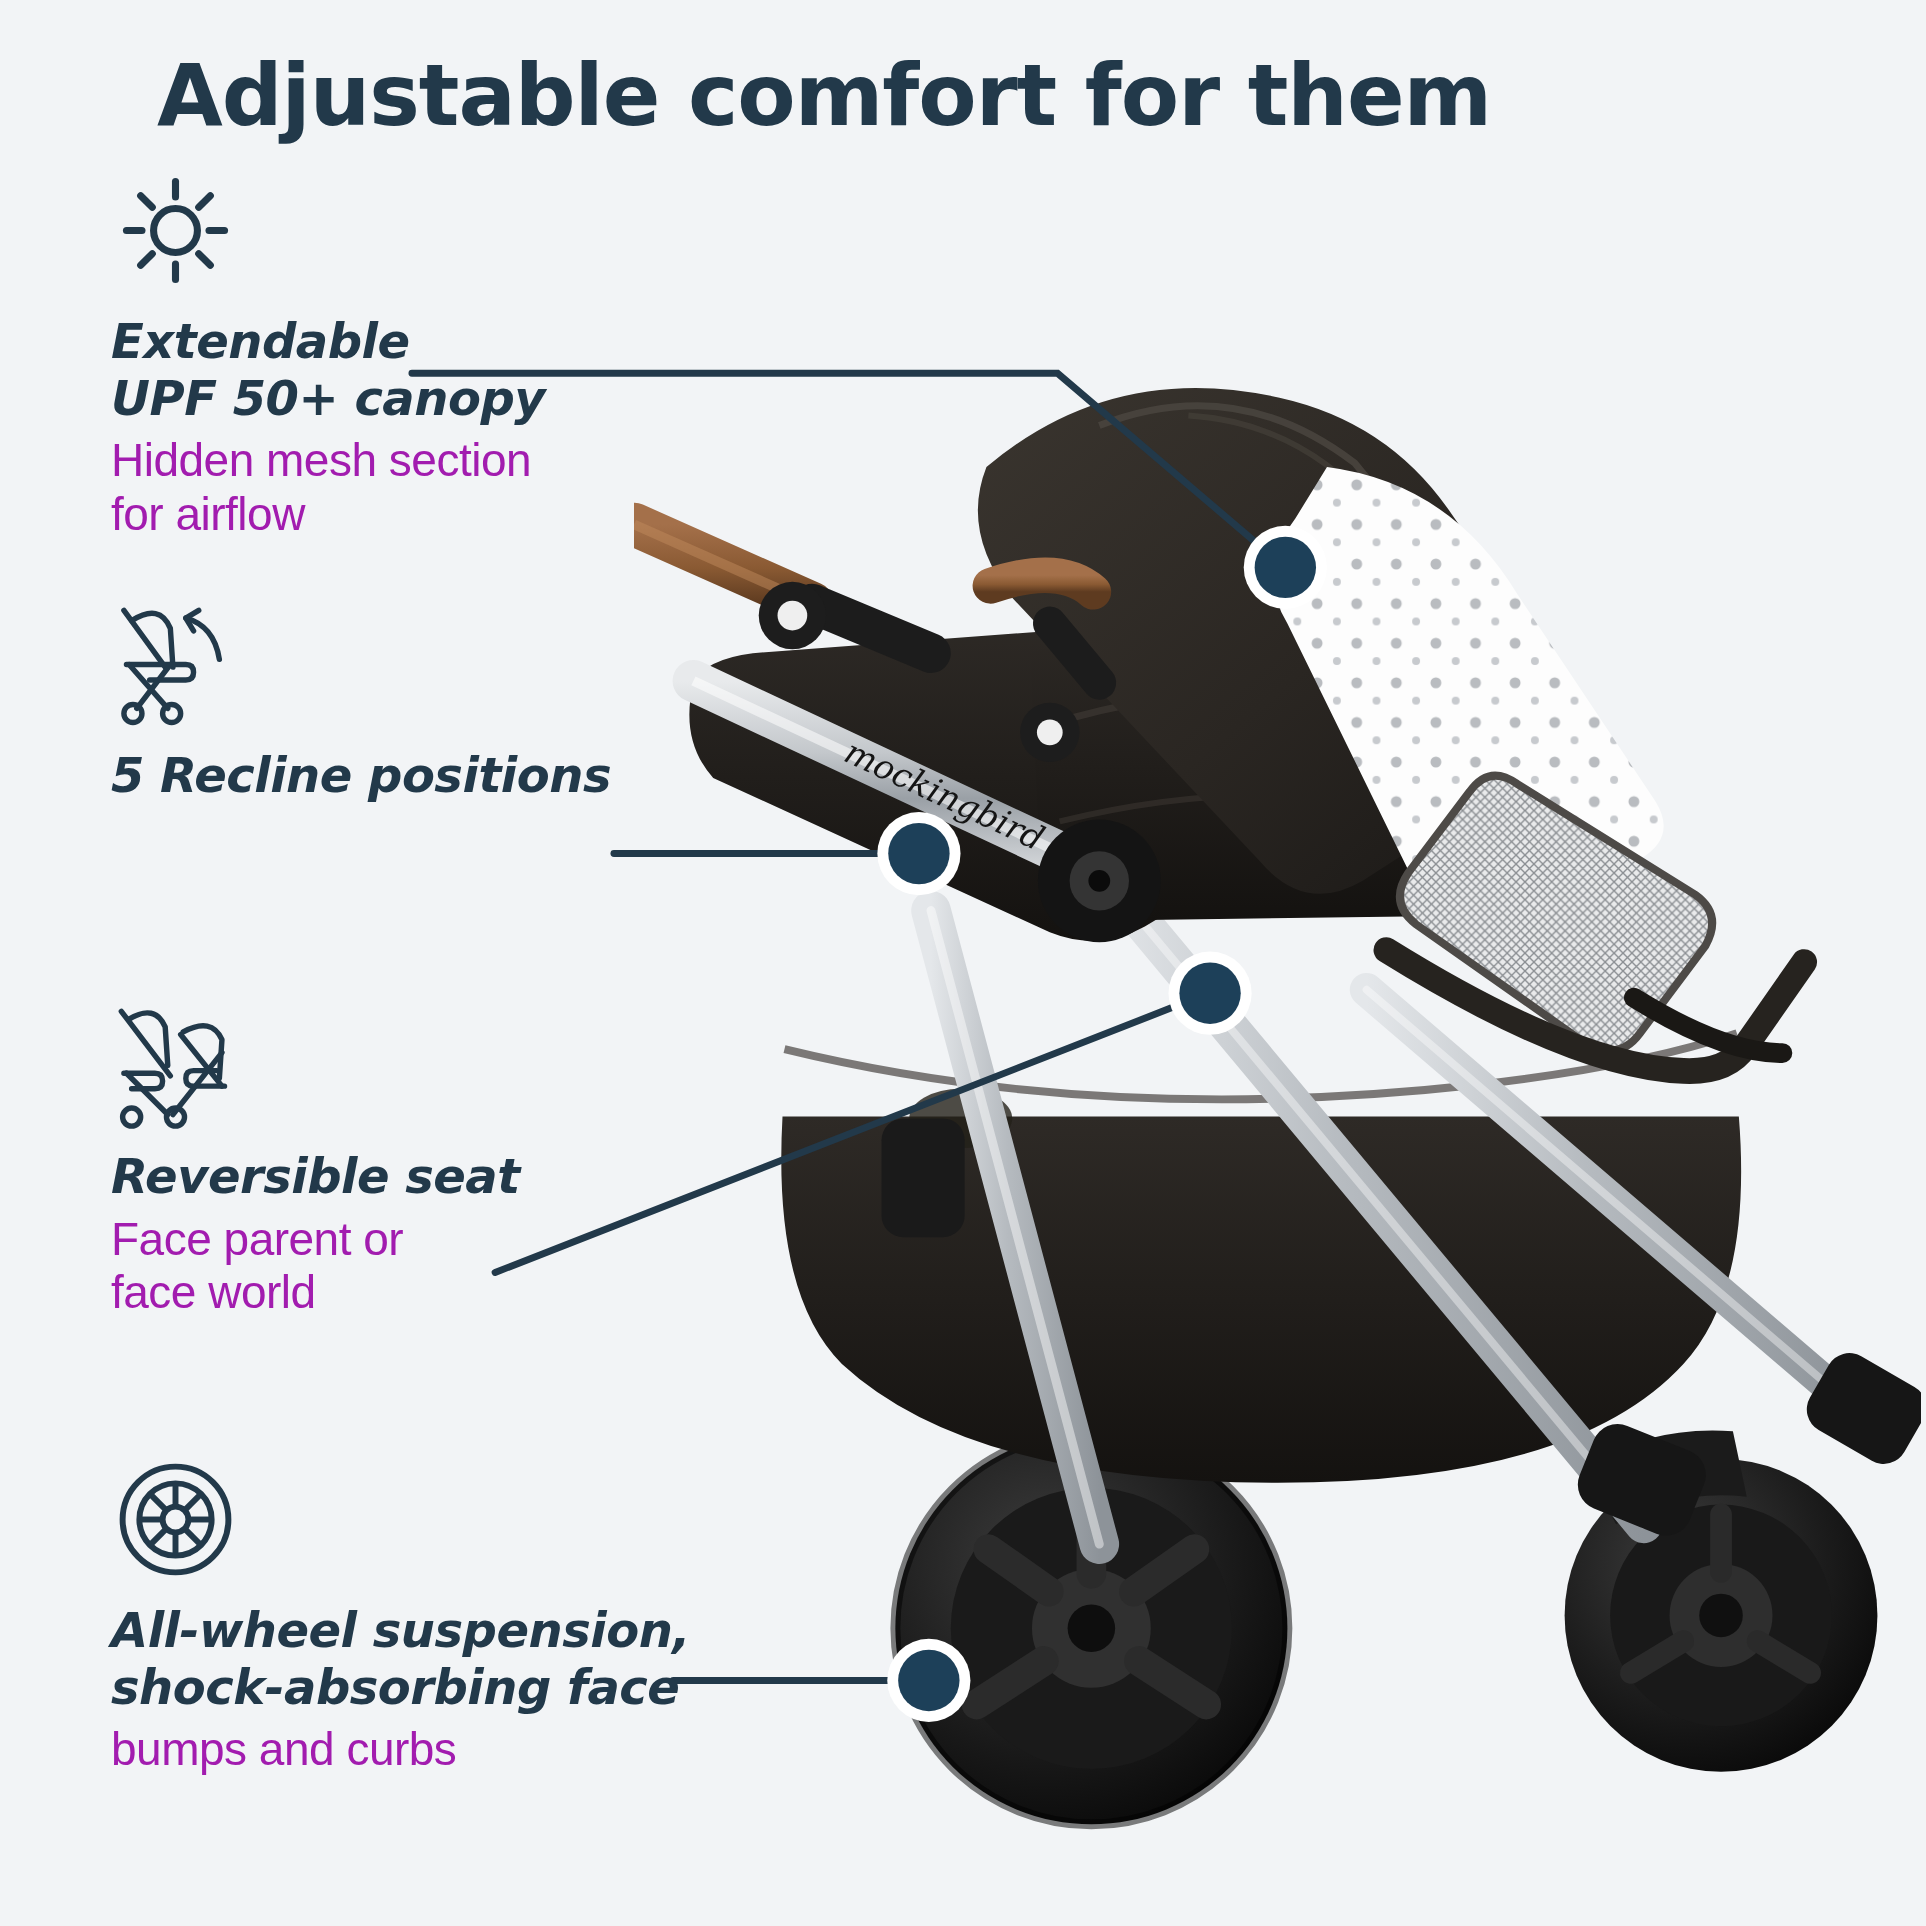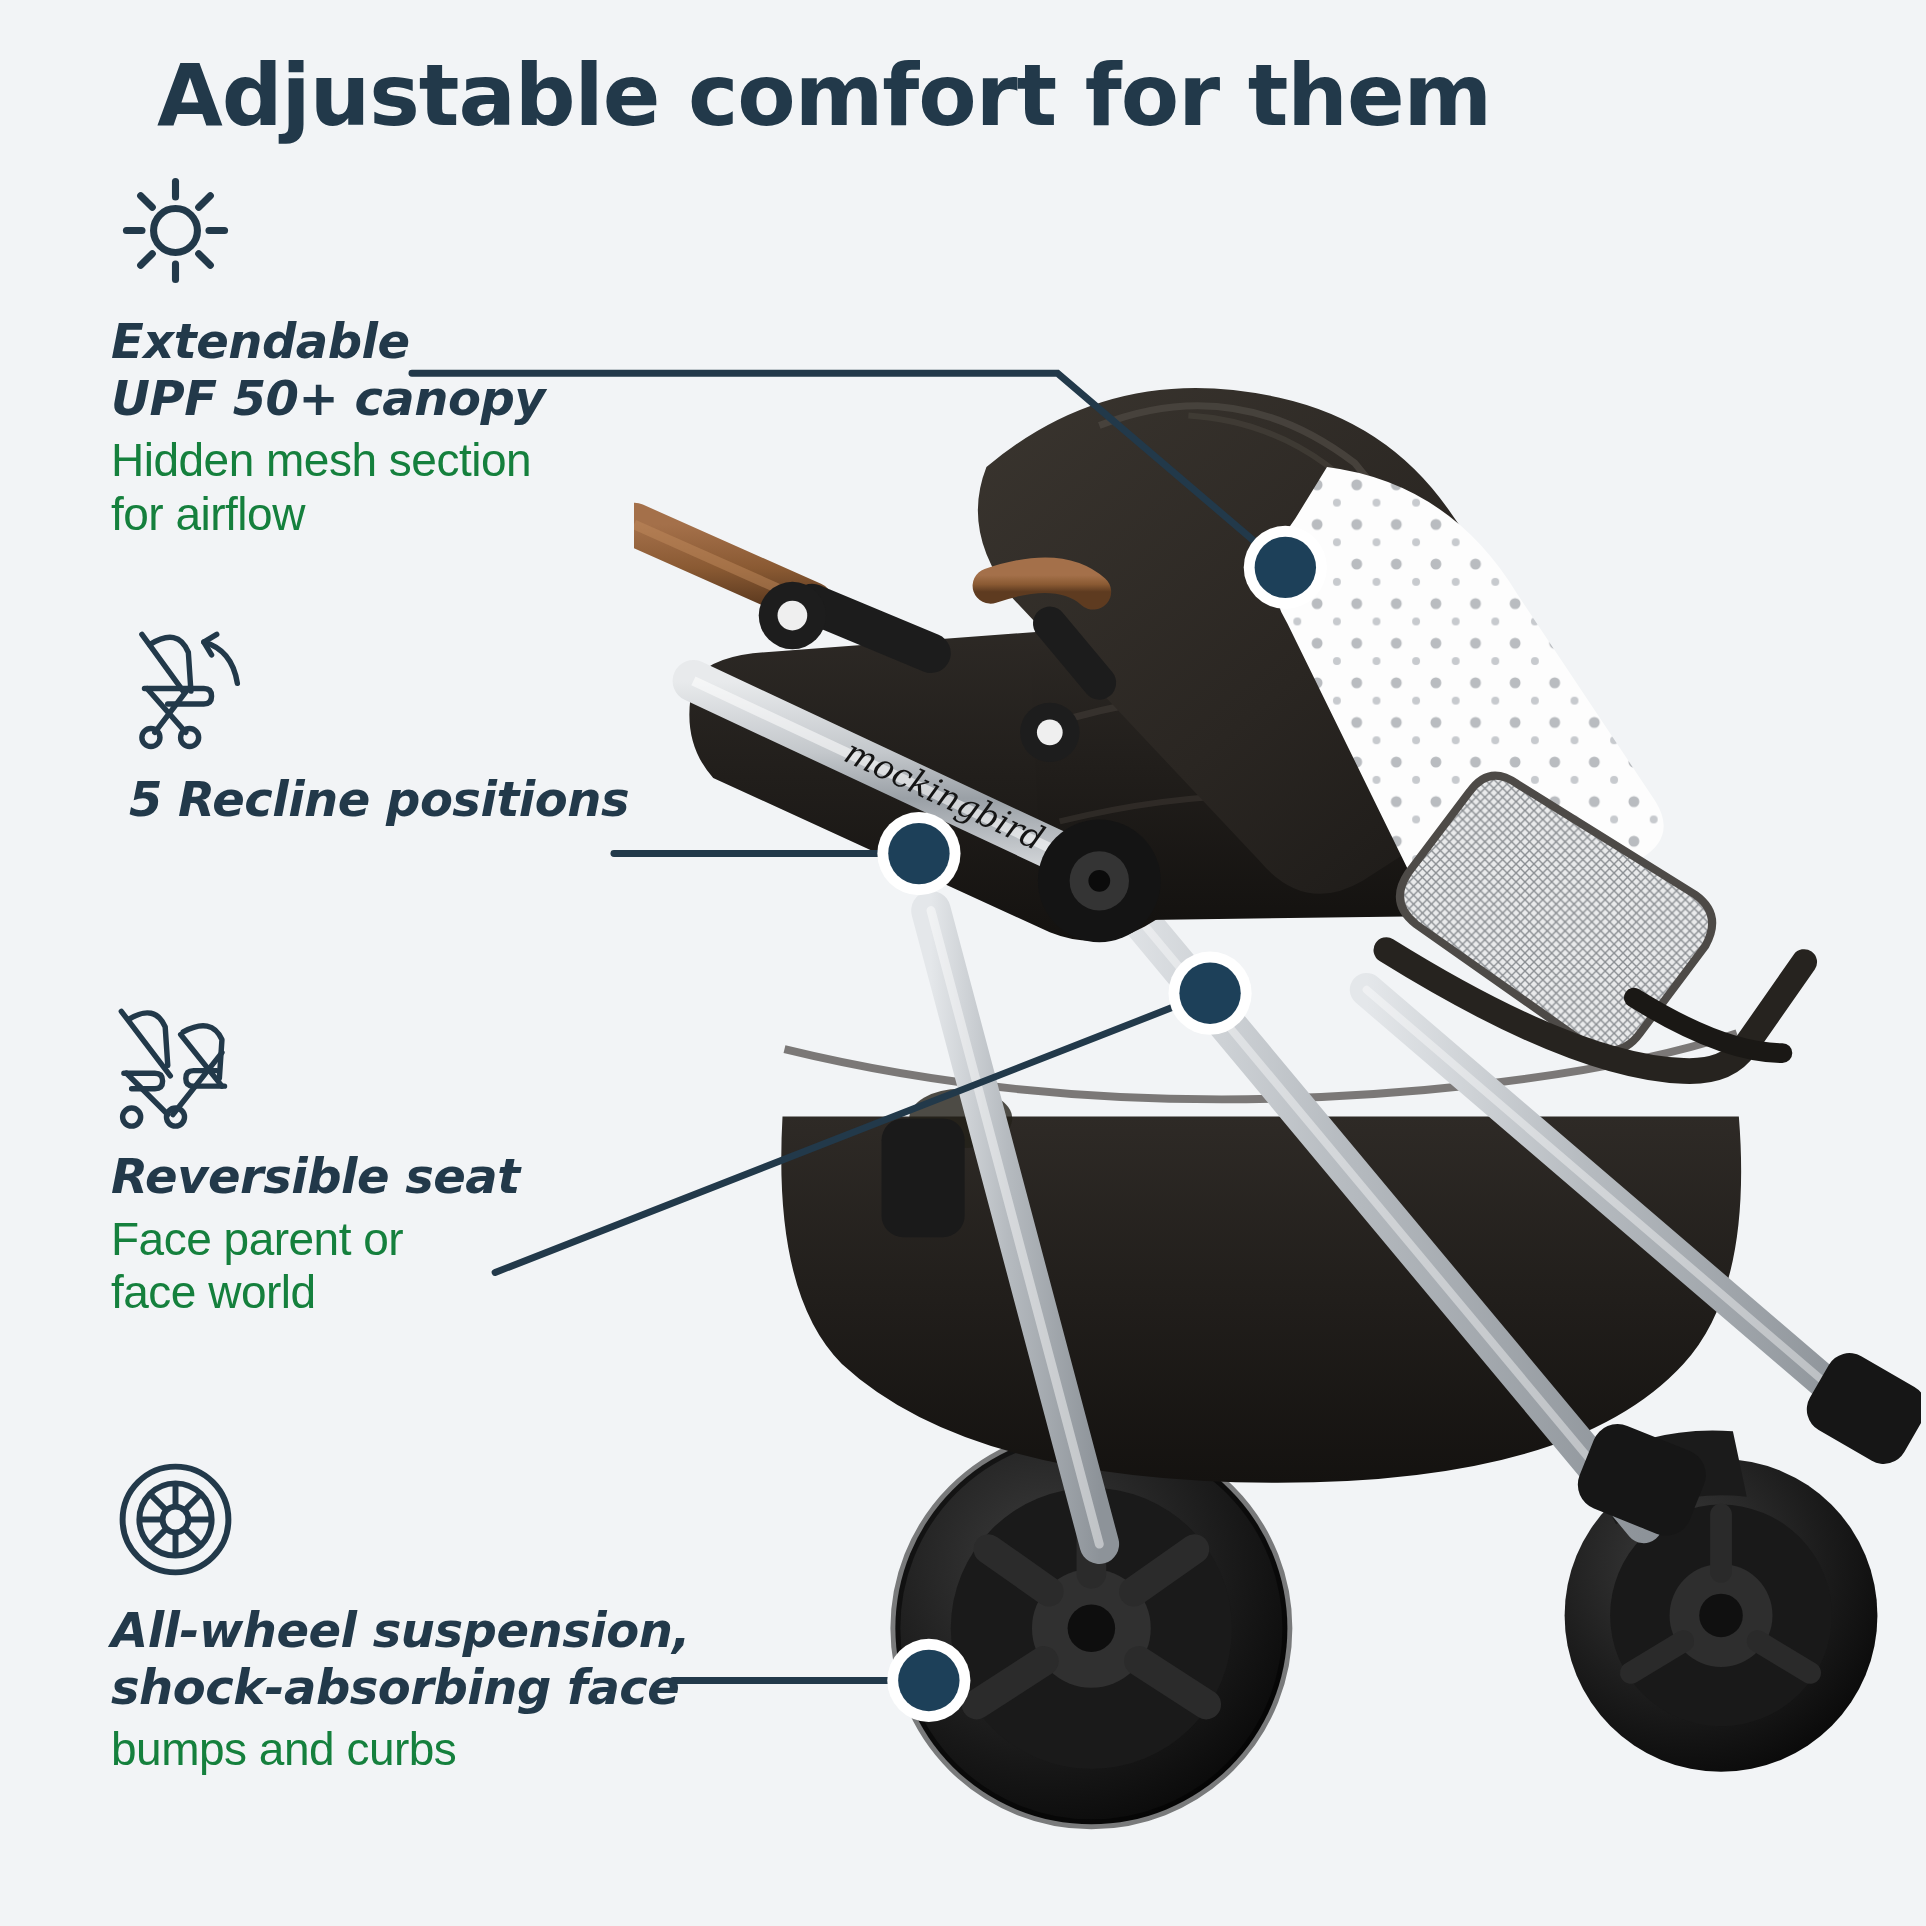--- a/index.html
+++ b/index.html
@@ -32,27 +32,27 @@
     line-height:1.18;
     color:#22394a;
     letter-spacing:-0.5px;
     font-style:italic;
   }
   .f-body{
     font-family:"Liberation Sans", sans-serif;
     font-weight:400;
     font-size:46px;
     line-height:1.17;
-    color:#15803d;
+    color:#a21caf;
     margin-top:8px;
     letter-spacing:-0.5px;
   }
 
   #feat-canopy{top:166px;}
-  #feat-recline{top:624px;margin-left:18px;}
+  #feat-recline{top:600px;}
   #feat-reversible{top:1001px;}
   #feat-wheels{top:1455px;}
 
   
   .overlay{position:absolute;left:0;top:0;width:1927px;height:1927px;pointer-events:none;}
 
   
   #product{position:absolute;left:634px;top:356px;width:1287px;height:1515px;}
 </style>
 </head>

